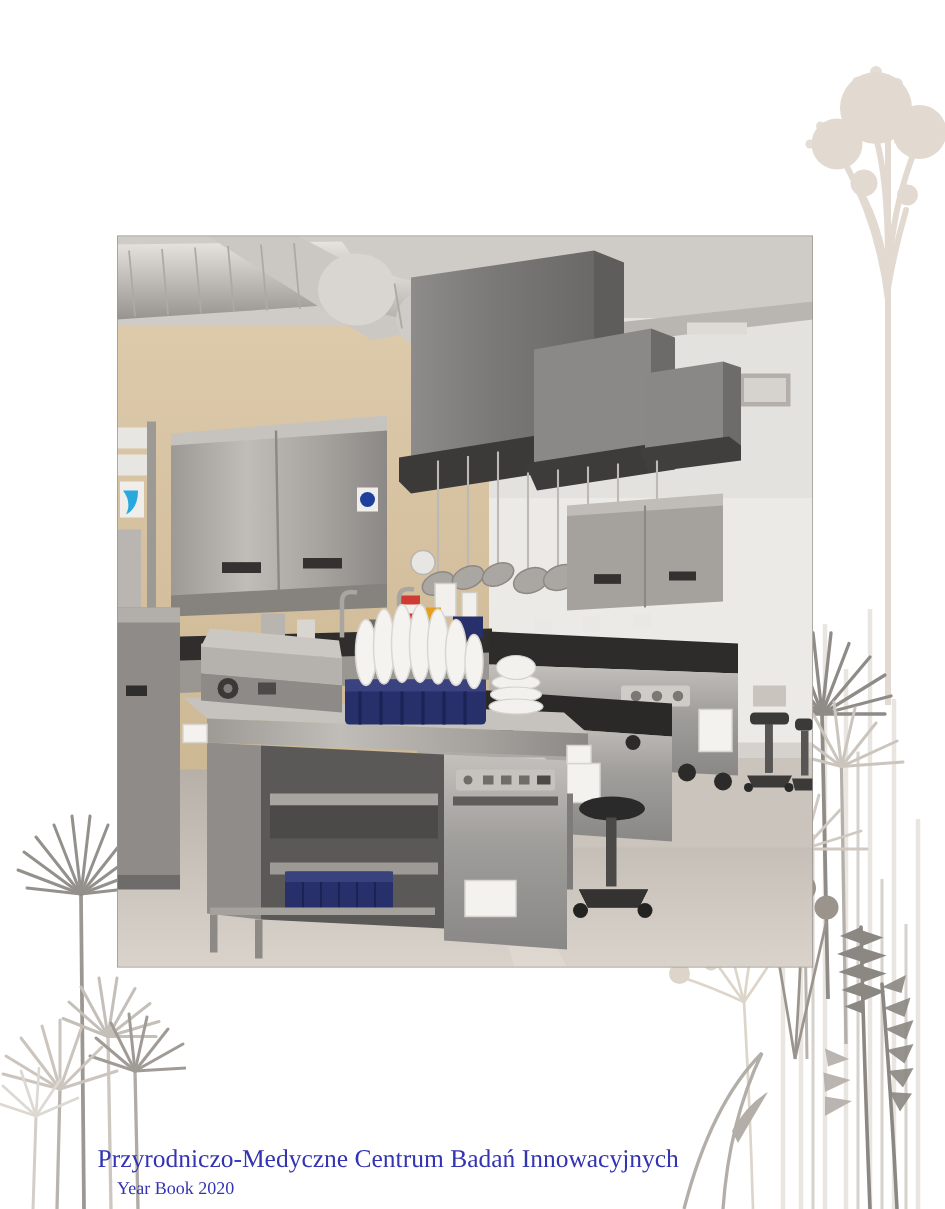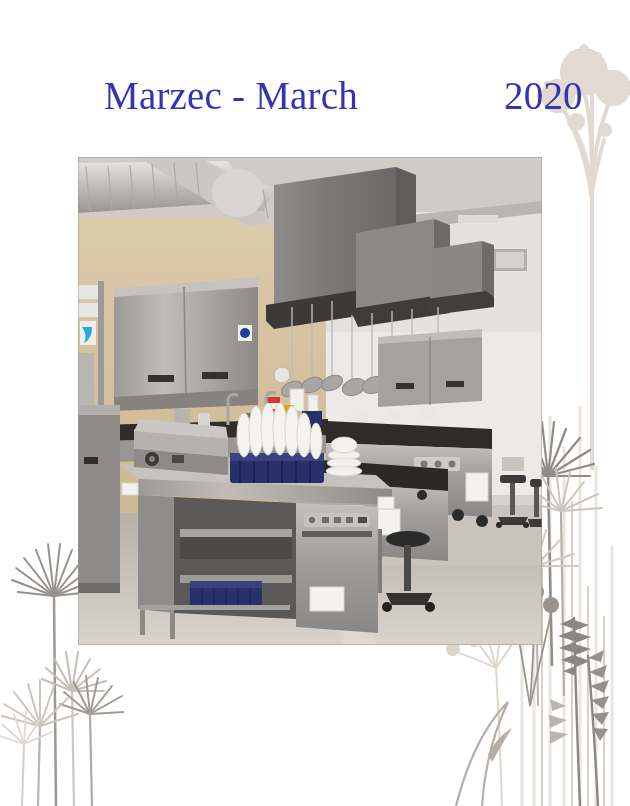--- a/index.html
+++ b/index.html
@@ -314,24 +314,20 @@
 
       <g fill="#8b8782">
         <path d="M18 28 Q34 8 52 12 Q62 16 62 28 L86 34 L110 36 L86 40 L64 40
                  Q62 52 52 58 Q38 64 24 56 Q30 44 34 38 Q24 36 18 28 Z"></path>
         <path d="M34 38 Q26 56 14 70 Q32 62 42 48 Z"></path>
         <path d="M48 56 Q46 72 40 84 Q52 74 56 60 Z"></path>
       </g>
     </svg>
   </div>
 
-  <div id="title-row">
-    <div class="title-text" id="title-month">Marzec - March</div>
-    <div class="title-text" id="title-year">2020</div>
-  </div>
 
   <div id="photo-frame">
     <svg viewBox="0 0 464 488" width="464" height="488" xmlns="http://www.w3.org/2000/svg">
       <defs>
         <linearGradient id="gFloor" x1="0" y1="0" x2="0" y2="1">
           <stop offset="0%" stop-color="#b7b0a8"></stop>
           <stop offset="60%" stop-color="#cdc6be"></stop>
           <stop offset="100%" stop-color="#d9d3cb"></stop>
         </linearGradient>
         <linearGradient id="gSteel" x1="0" y1="0" x2="0" y2="1">
@@ -644,14 +640,18 @@
 
       <rect x="0" y="248" width="42" height="178" fill="#8e8b88"></rect>
       <rect x="0" y="248" width="42" height="10" fill="#b2afab"></rect>
       <rect x="6" y="300" width="14" height="7" fill="#2f2e2d"></rect>
       <rect x="0" y="426" width="42" height="10" fill="#6e6c6a"></rect>
 
       <rect x="0" y="0" width="464" height="488" fill="none" stroke="#9a958e" stroke-width="1"></rect>
     </svg>
   </div>
 
+  <div id="footer">
+    <div id="footer-title">Przyrodniczo-Medyczne Centrum Badań Innowacyjnych</div>
+    <div id="footer-sub">Year Book 2020</div>
+  </div>
 
 </div>
 
 </body></html>

